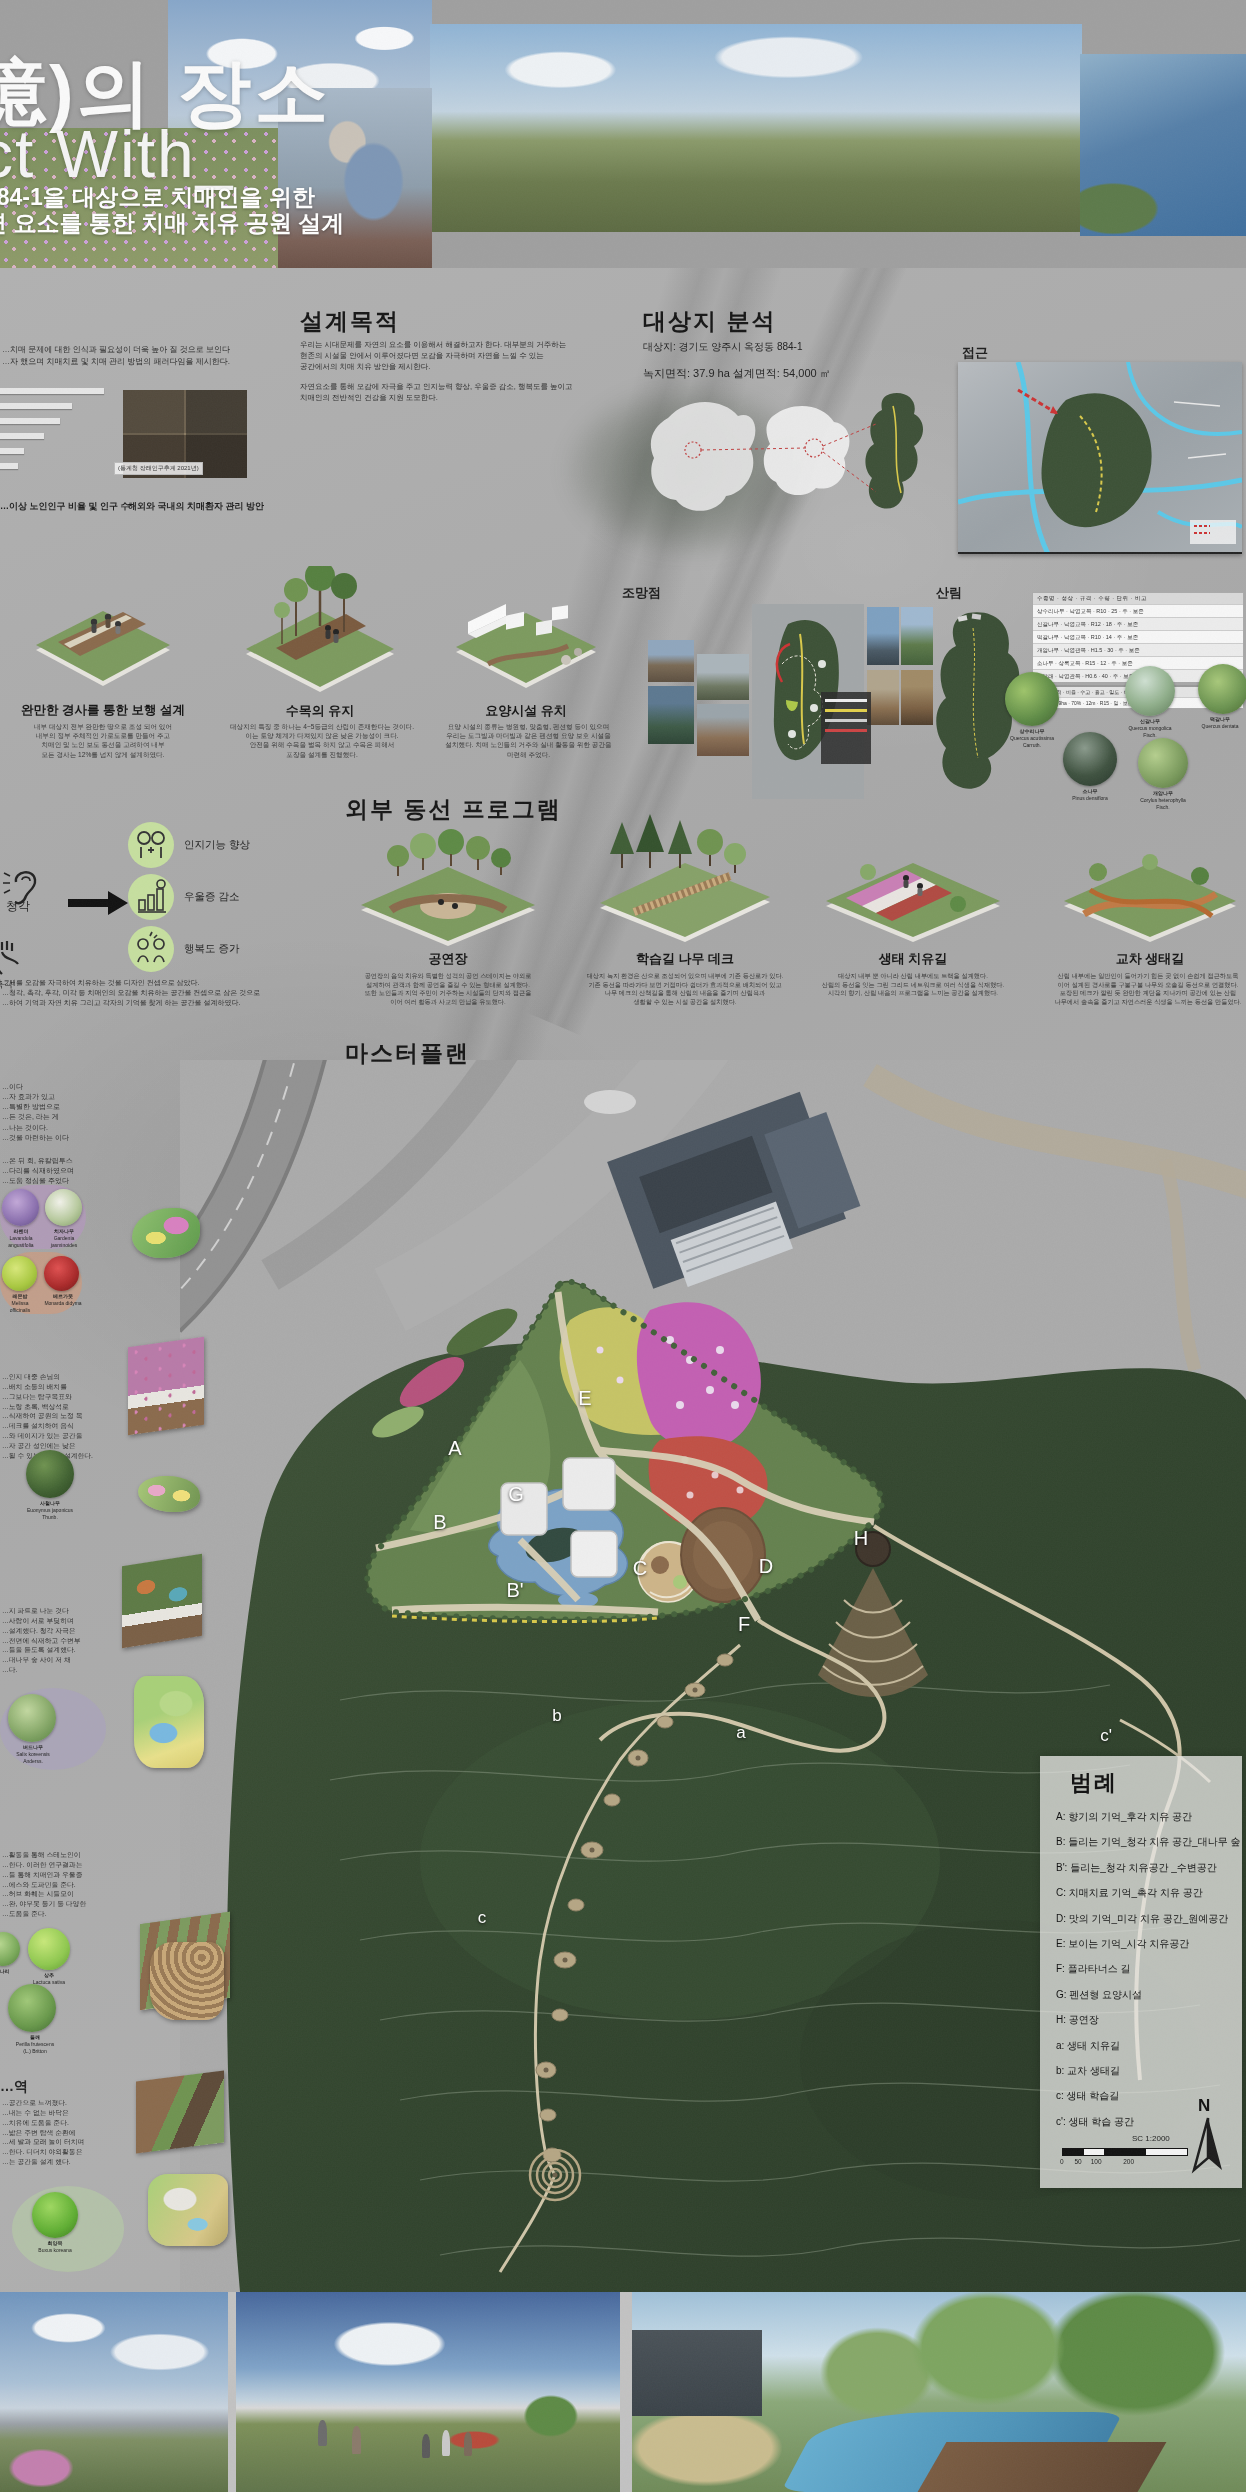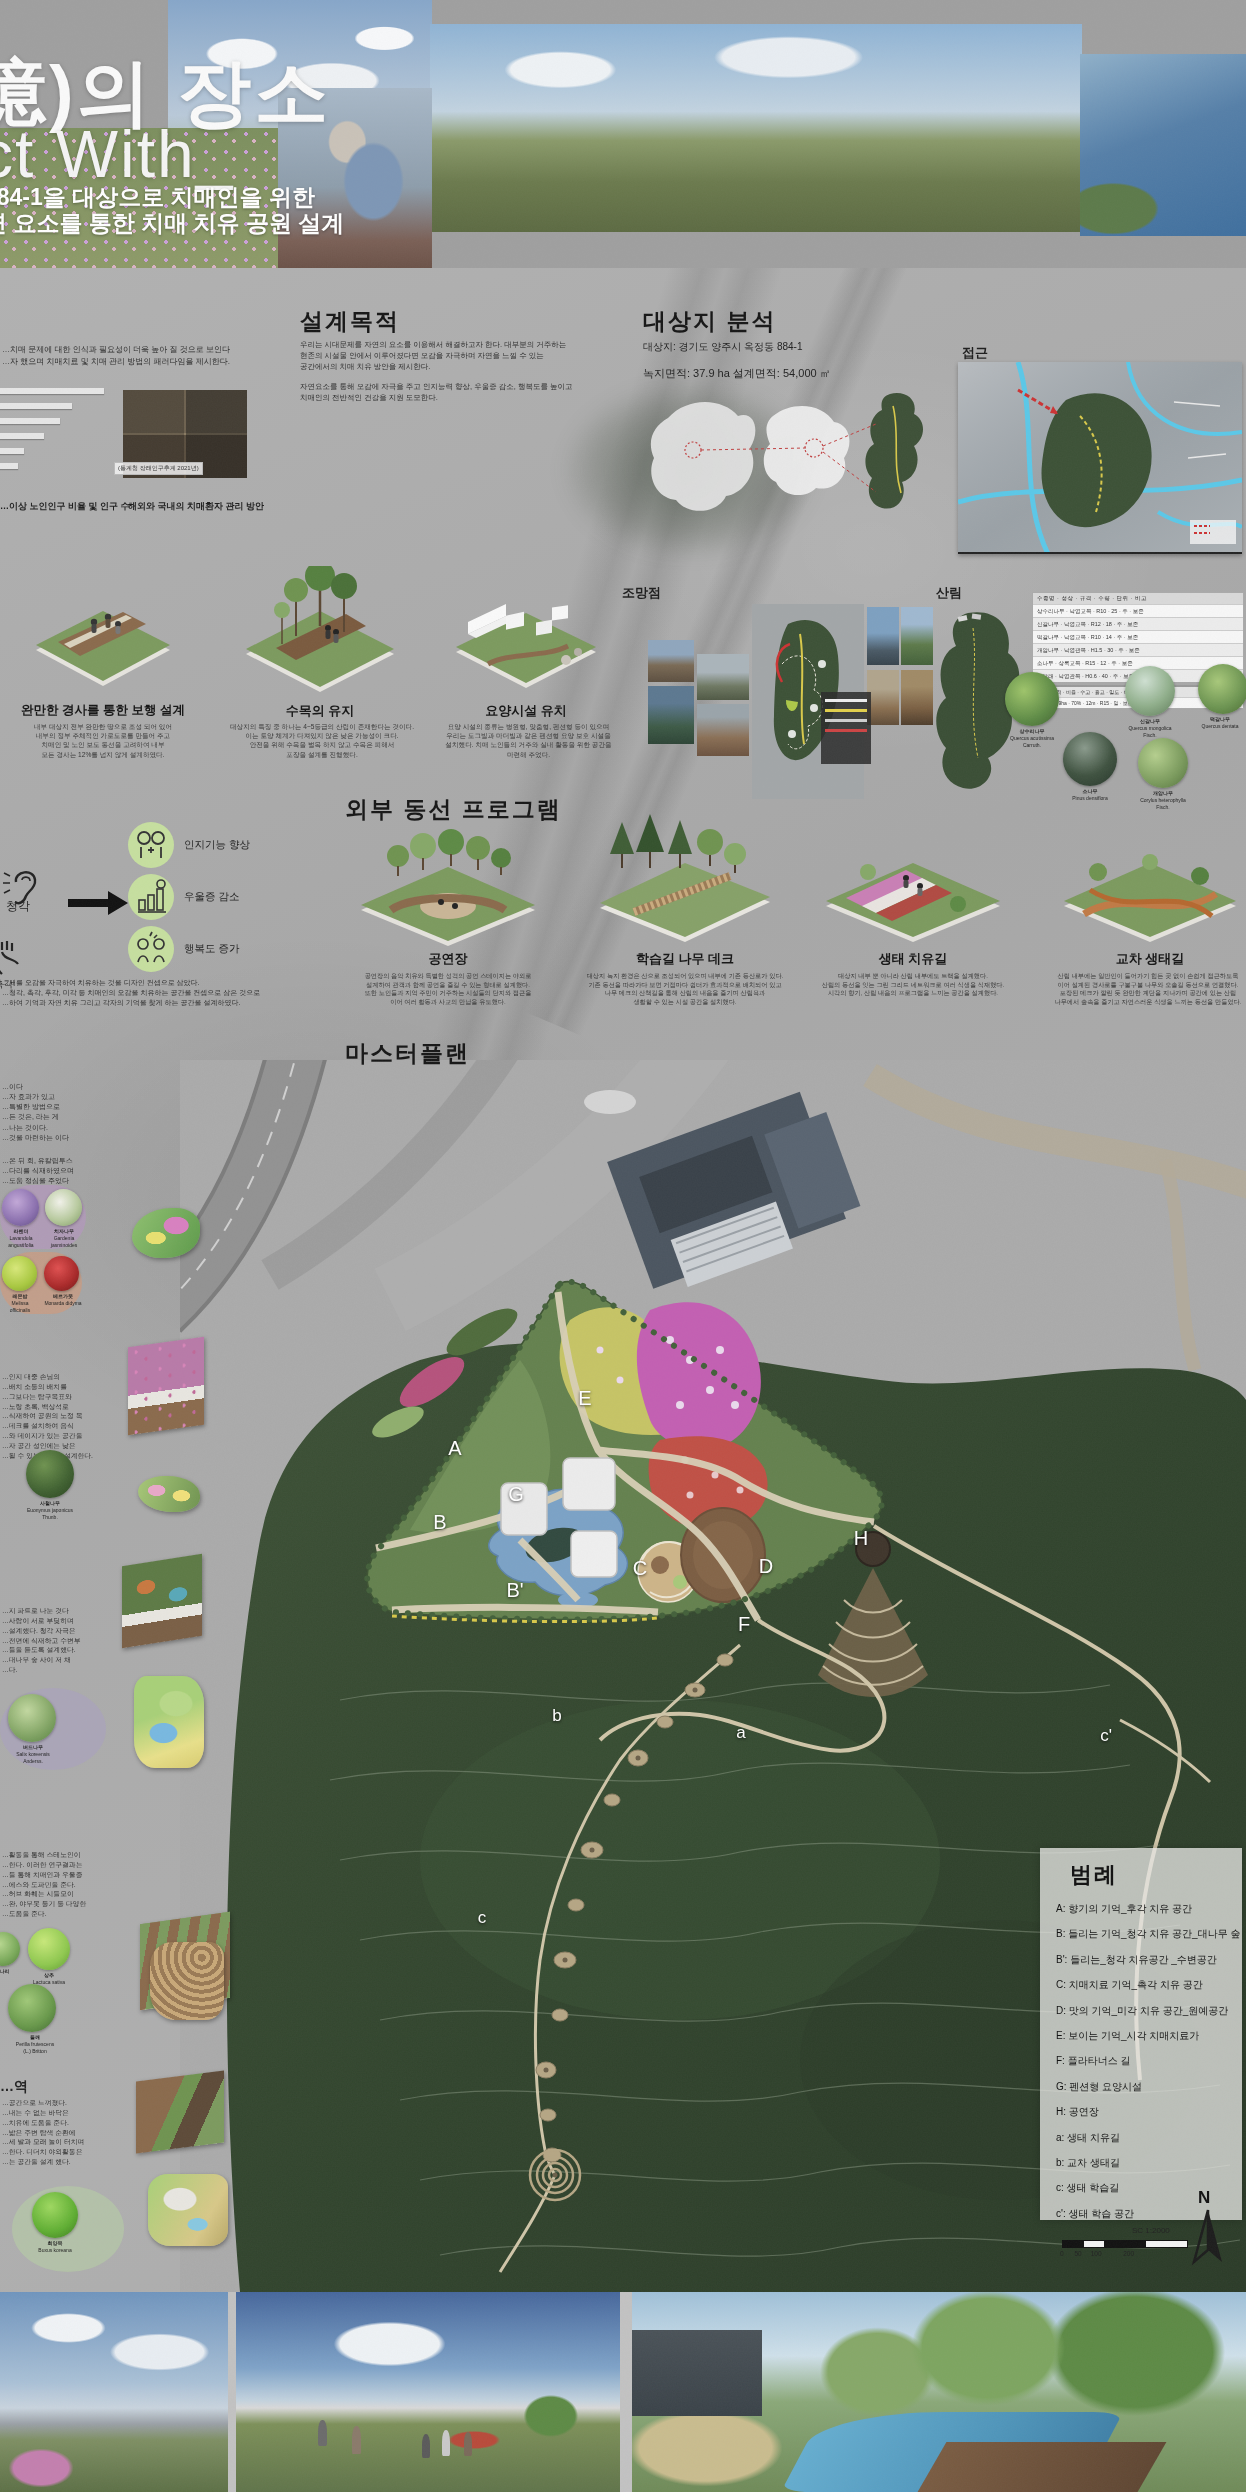--- a/index.html
+++ b/index.html
@@ -523,29 +523,29 @@
   <span class="wlab" style="left:585px;top:1398px">E</span>
   <span class="wlab" style="left:640px;top:1568px">C</span>
   <span class="wlab" style="left:766px;top:1566px">D</span>
   <span class="wlab" style="left:744px;top:1624px">F</span>
   <span class="wlab" style="left:861px;top:1538px">H</span>
   <span class="wlab sm" style="left:741px;top:1733px">a</span>
   <span class="wlab sm" style="left:557px;top:1716px">b</span>
   <span class="wlab sm" style="left:482px;top:1918px">c</span>
   <span class="wlab sm" style="left:1106px;top:1736px">c'</span>
 
-  <div class="abs" style="left:1040px;top:1848px;width:202px;height:372px;background:rgba(230,230,227,.78);z-index:8;box-shadow:0 0 8px rgba(0,0,0,.2)">
+  <div class="abs" style="left:1040px;top:1756px;width:202px;height:432px;background:rgba(230,230,227,.78);z-index:8;box-shadow:0 0 8px rgba(0,0,0,.2)">
     <div style="font-size:22px;font-weight:bold;color:#111;margin:12px 0 6px 30px;letter-spacing:2px">범례</div>
     <div style="margin-left:16px">
       <div class="legend-item">A: 향기의 기억_후각 치유 공간</div>
       <div class="legend-item">B: 들리는 기억_청각 치유 공간_대나무 숲</div>
       <div class="legend-item">B': 들리는_청각 치유공간 _수변공간</div>
       <div class="legend-item">C: 치매치료 기억_촉각 치유 공간</div>
       <div class="legend-item">D: 맛의 기억_미각 치유 공간_원예공간</div>
-      <div class="legend-item">E: 보이는 기억_시각 치매치료가</div>
+      <div class="legend-item">E: 보이는 기억_시각 치유공간</div>
       <div class="legend-item">F: 플라타너스 길</div>
       <div class="legend-item">G: 펜션형 요양시설</div>
       <div class="legend-item">H: 공연장</div>
       <div class="legend-item">a: 생태 치유길</div>
       <div class="legend-item">b: 교차 생태길</div>
       <div class="legend-item">c: 생태 학습길</div>
       <div class="legend-item">c': 생태 학습 공간</div>
     </div>
     <div class="abs" style="left:92px;top:378px;font-size:8px;color:#222">SC 1:2000</div>
     <div class="abs" style="left:22px;top:392px;width:124px;height:6px;display:flex;border:1px solid #111">

